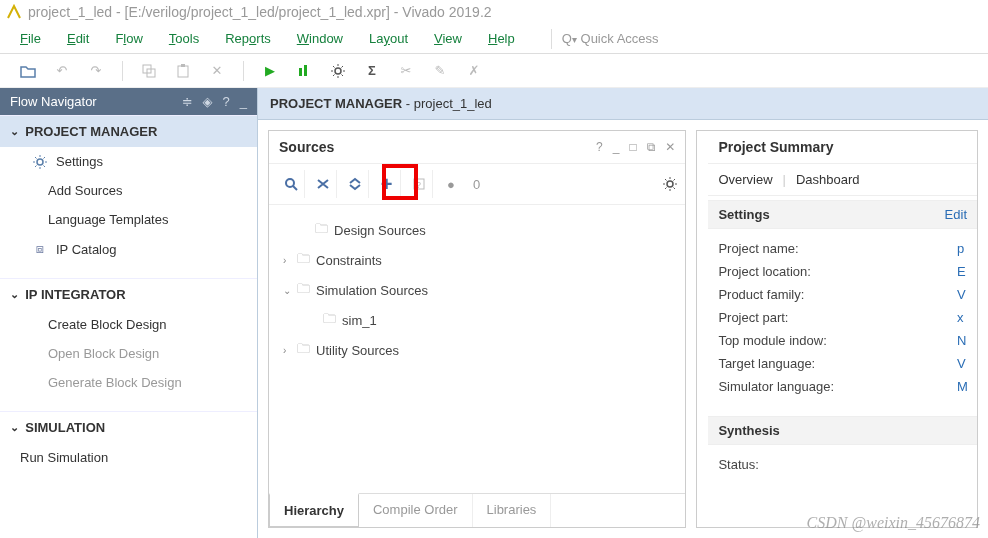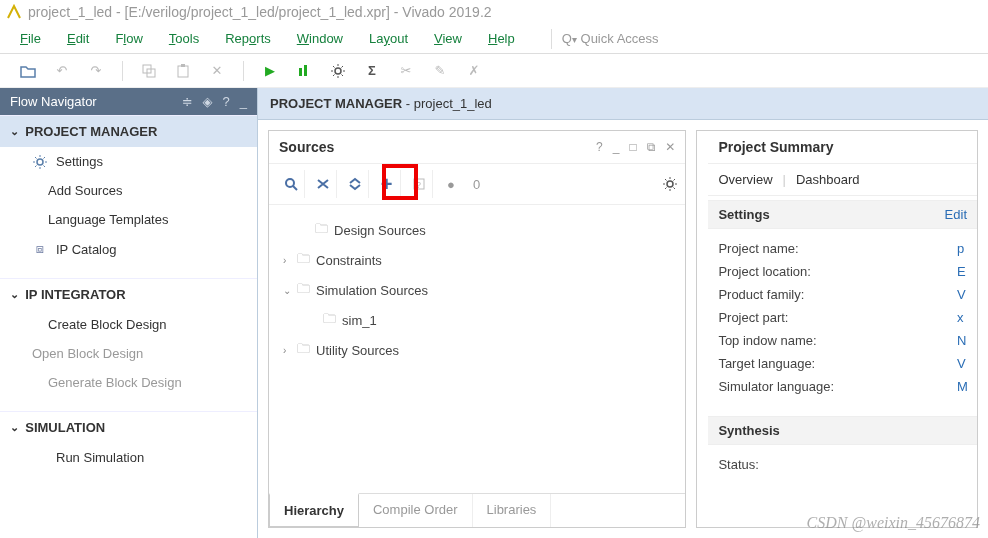--- a/index.html
+++ b/index.html
@@ -169,32 +169,32 @@
         <span>IP Catalog</span>
       </div>
 
       <div class="nav-group-header plain" style="margin-top:14px">
         <span class="chev">⌄</span>
         <span>IP INTEGRATOR</span>
       </div>
       <div class="nav-item" style="padding-left:48px">
         <span>Create Block Design</span>
       </div>
-      <div class="nav-item disabled" style="padding-left:32px">
+      <div class="nav-item disabled" style="padding-left:48px">
         <span>Open Block Design</span>
       </div>
       <div class="nav-item disabled" style="padding-left:48px">
         <span>Generate Block Design</span>
       </div>
 
       <div class="nav-group-header plain" style="margin-top:14px">
         <span class="chev">⌄</span>
         <span>SIMULATION</span>
       </div>
-      <div class="nav-item" style="padding-left:56px">
+      <div class="nav-item" style="padding-left:20px">
         <span>Run Simulation</span>
       </div>
     </div>
   </div>
 
   <div class="right-area">
     <div class="pm-header">
       <b>PROJECT MANAGER</b><span> - project_1_led</span>
     </div>
     <div class="pm-body">
@@ -302,21 +302,21 @@
               </div>
             <div class="row">
                 <span class="lbl">Product family:</span>
                 <span class="val">V</span>
               </div>
             <div class="row">
                 <span class="lbl">Project part:</span>
                 <span class="val">x</span>
               </div>
             <div class="row">
-                <span class="lbl">Top indow name:</span>
+                <span class="lbl">Top module indow:</span>
                 <span class="val">N</span>
               </div>
             <div class="row">
                 <span class="lbl">Target language:</span>
                 <span class="val">V</span>
               </div>
             <div class="row">
                 <span class="lbl">Simulator language:</span>
                 <span class="val">M</span>
               </div>

